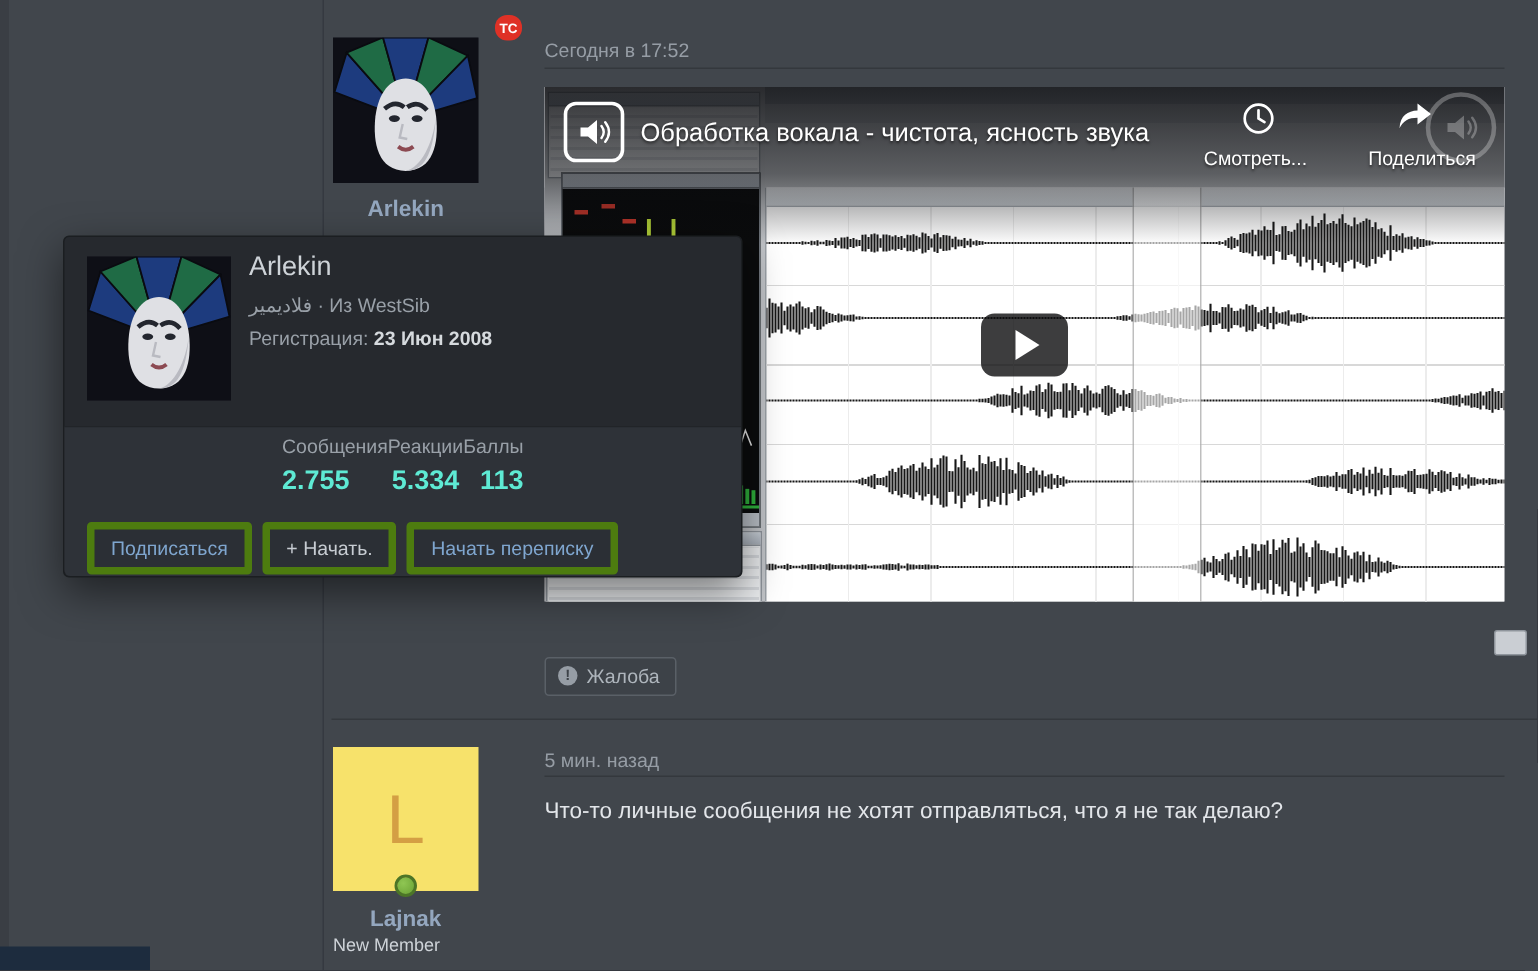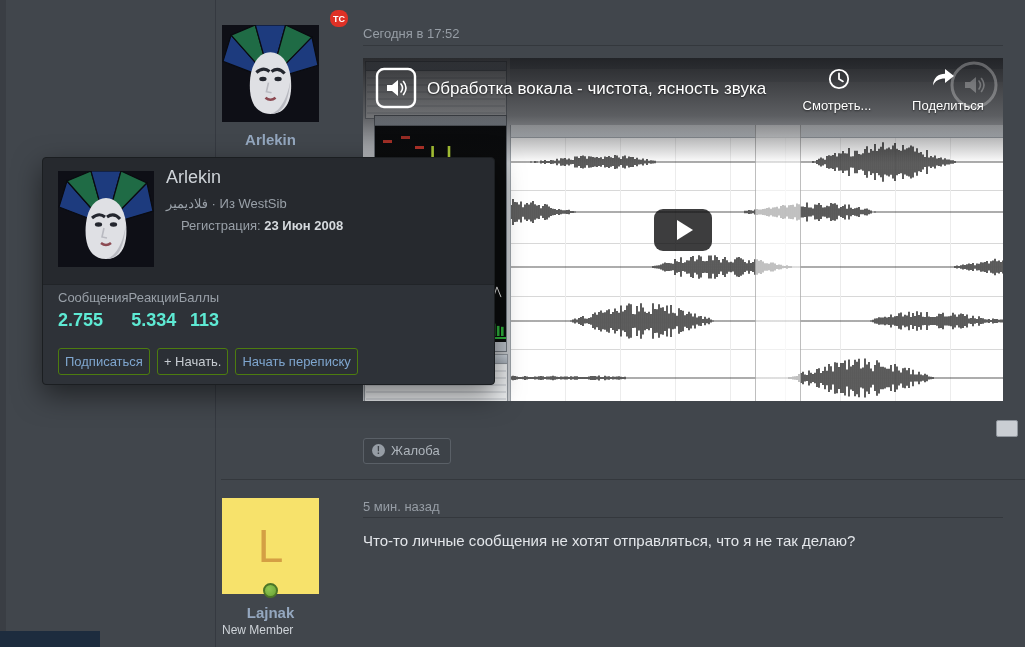--- a/index.html
+++ b/index.html
@@ -86,29 +86,29 @@
 
   
   .card{position:absolute;left:42px;top:157px;width:453px;height:228px;background:#26292e;border:1px solid #1b1e21;
     border-radius:4px;box-shadow:0 10px 28px rgba(0,0,0,.5);z-index:40}
   .card-bottom{position:absolute;left:0;right:0;top:126px;bottom:0;background:#2e3238;
     border-top:1px solid #212428;border-radius:0 0 4px 4px}
   #avatar-card{left:15px;top:13px;width:96px;height:96px}
   .card{font-size:13px}
   .card-name{position:absolute;left:123px;top:9px;font-size:18px;color:#ced3d8;cursor:pointer}
   .card-sub{position:absolute;left:123px;top:38px;color:#99a0a8;font-size:13px}
-  .card-reg{position:absolute;left:138px;top:60px;color:#99a0a8;font-size:13px}
+  .card-reg{position:absolute;left:123px;top:60px;color:#99a0a8;font-size:13px}
   .card-reg b{color:#d6dade}
-  .card-stats{position:absolute;left:15px;right:15px;top:132px;display:flex;justify-content:flex-start}
+  .card-stats{position:absolute;left:15px;right:15px;top:132px;display:flex;justify-content:center}
   .stat{display:flex;flex-direction:column;gap:5px}
   .stat .lb{color:#99a0a8;font-size:13px}
   .stat .vl{color:#5eead4;font-size:18px;font-weight:bold}
   .stat.c{text-align:center}.stat.r{text-align:right}
   .card-actions{position:absolute;left:15px;top:190px;display:flex;gap:7px}
-  .card-actions button{padding:5px 6px;font-size:13px;border:1px solid #4d7c0f;border-radius:3px;
+  .card-actions button{padding:5px 11px;font-size:13px;border:5px solid #4d7c0f;border-radius:3px;
     background:#2b2f35;cursor:pointer;font-family:"Liberation Sans",sans-serif}
   .card-actions .blue{color:#7fa6cf}
   .card-actions .plain{color:#c7ccd2}
 
   
   .status-bar{position:absolute;left:0;top:631px;width:100px;height:16px;background:#1d2c3e}
   .quick-nav{position:absolute;left:996px;top:420px;width:22px;height:17px;background:#caced3;
     border:1px solid #8f959c;border-radius:2px;cursor:pointer}
 </style>
 </head>

